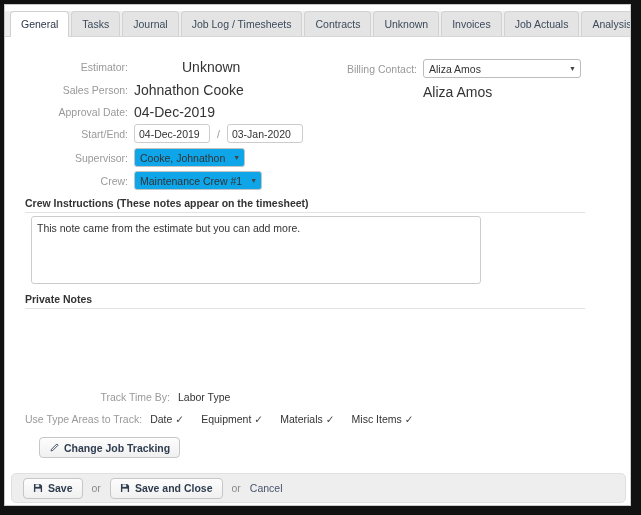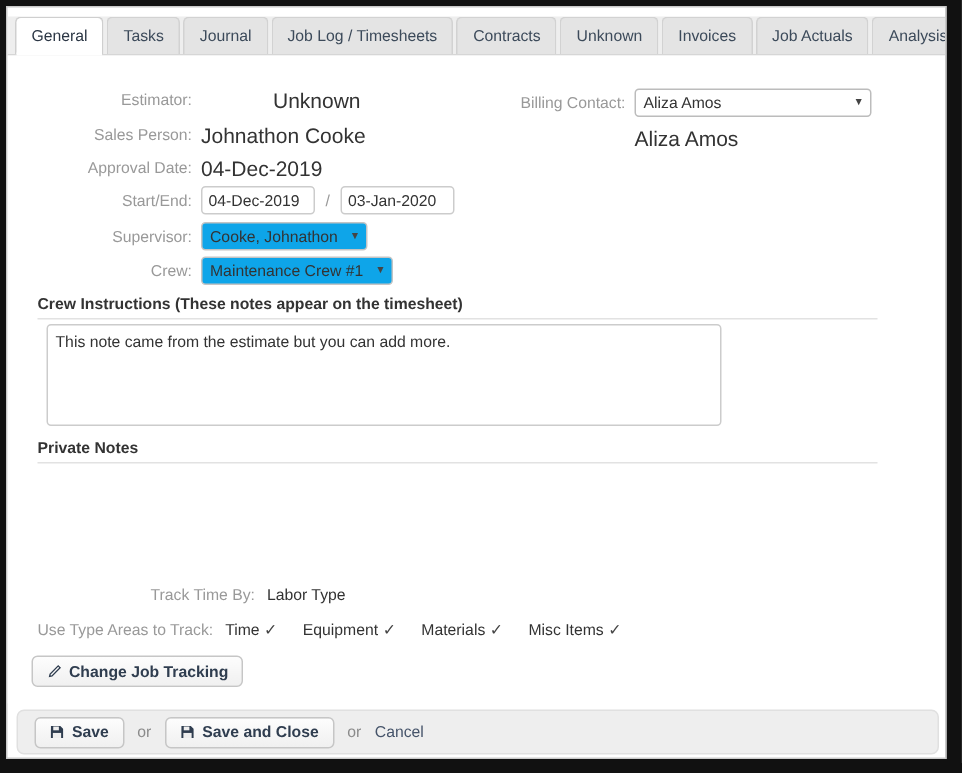--- a/index.html
+++ b/index.html
@@ -326,27 +326,27 @@
 
       <div class="sect-head" style="top:256px;">Private Notes</div>
 
       <div class="row" style="left:20px; top:354px; width:360px;">
         <span class="track-label" style="width:145px; padding-right:8px;">Track Time By:</span>
         <span class="track-value">Labor Type</span>
       </div>
 
       <div class="row" style="left:20px; top:376px; width:400px;">
         <span class="track-label" style="width:145px; padding-right:8px;">Use Type Areas to Track:</span>
-        <span class="track-value wa-item"><span>Time</span><span class="wa-check">✓</span></span>
+        <span class="track-value wa-item"><span>Date</span><span class="wa-check">✓</span></span>
         <span class="track-value wa-item"><span>Equipment</span><span class="wa-check">✓</span></span>
         <span class="track-value wa-item"><span>Materials</span><span class="wa-check">✓</span></span>
         <span class="track-value wa-item"><span>Misc Items</span><span class="wa-check">✓</span></span>
       </div>
 
-      <button class="btn" style="position:absolute; left:16px; top:400px;text-align:center;">
+      <button class="btn" style="position:absolute; left:34px; top:400px;text-align:center;">
         <span class="ico">
           <svg width="10" height="10" viewBox="0 0 16 16">
               <path d="M12.5 1.5l2 2-8.6 8.6-2.6.6.6-2.6z" fill="none" stroke="#2f3d4f" stroke-width="1.4"></path>
             </svg>
         </span>
         <span>Change Job Tracking</span>
       </button>
 
     </div>
 

